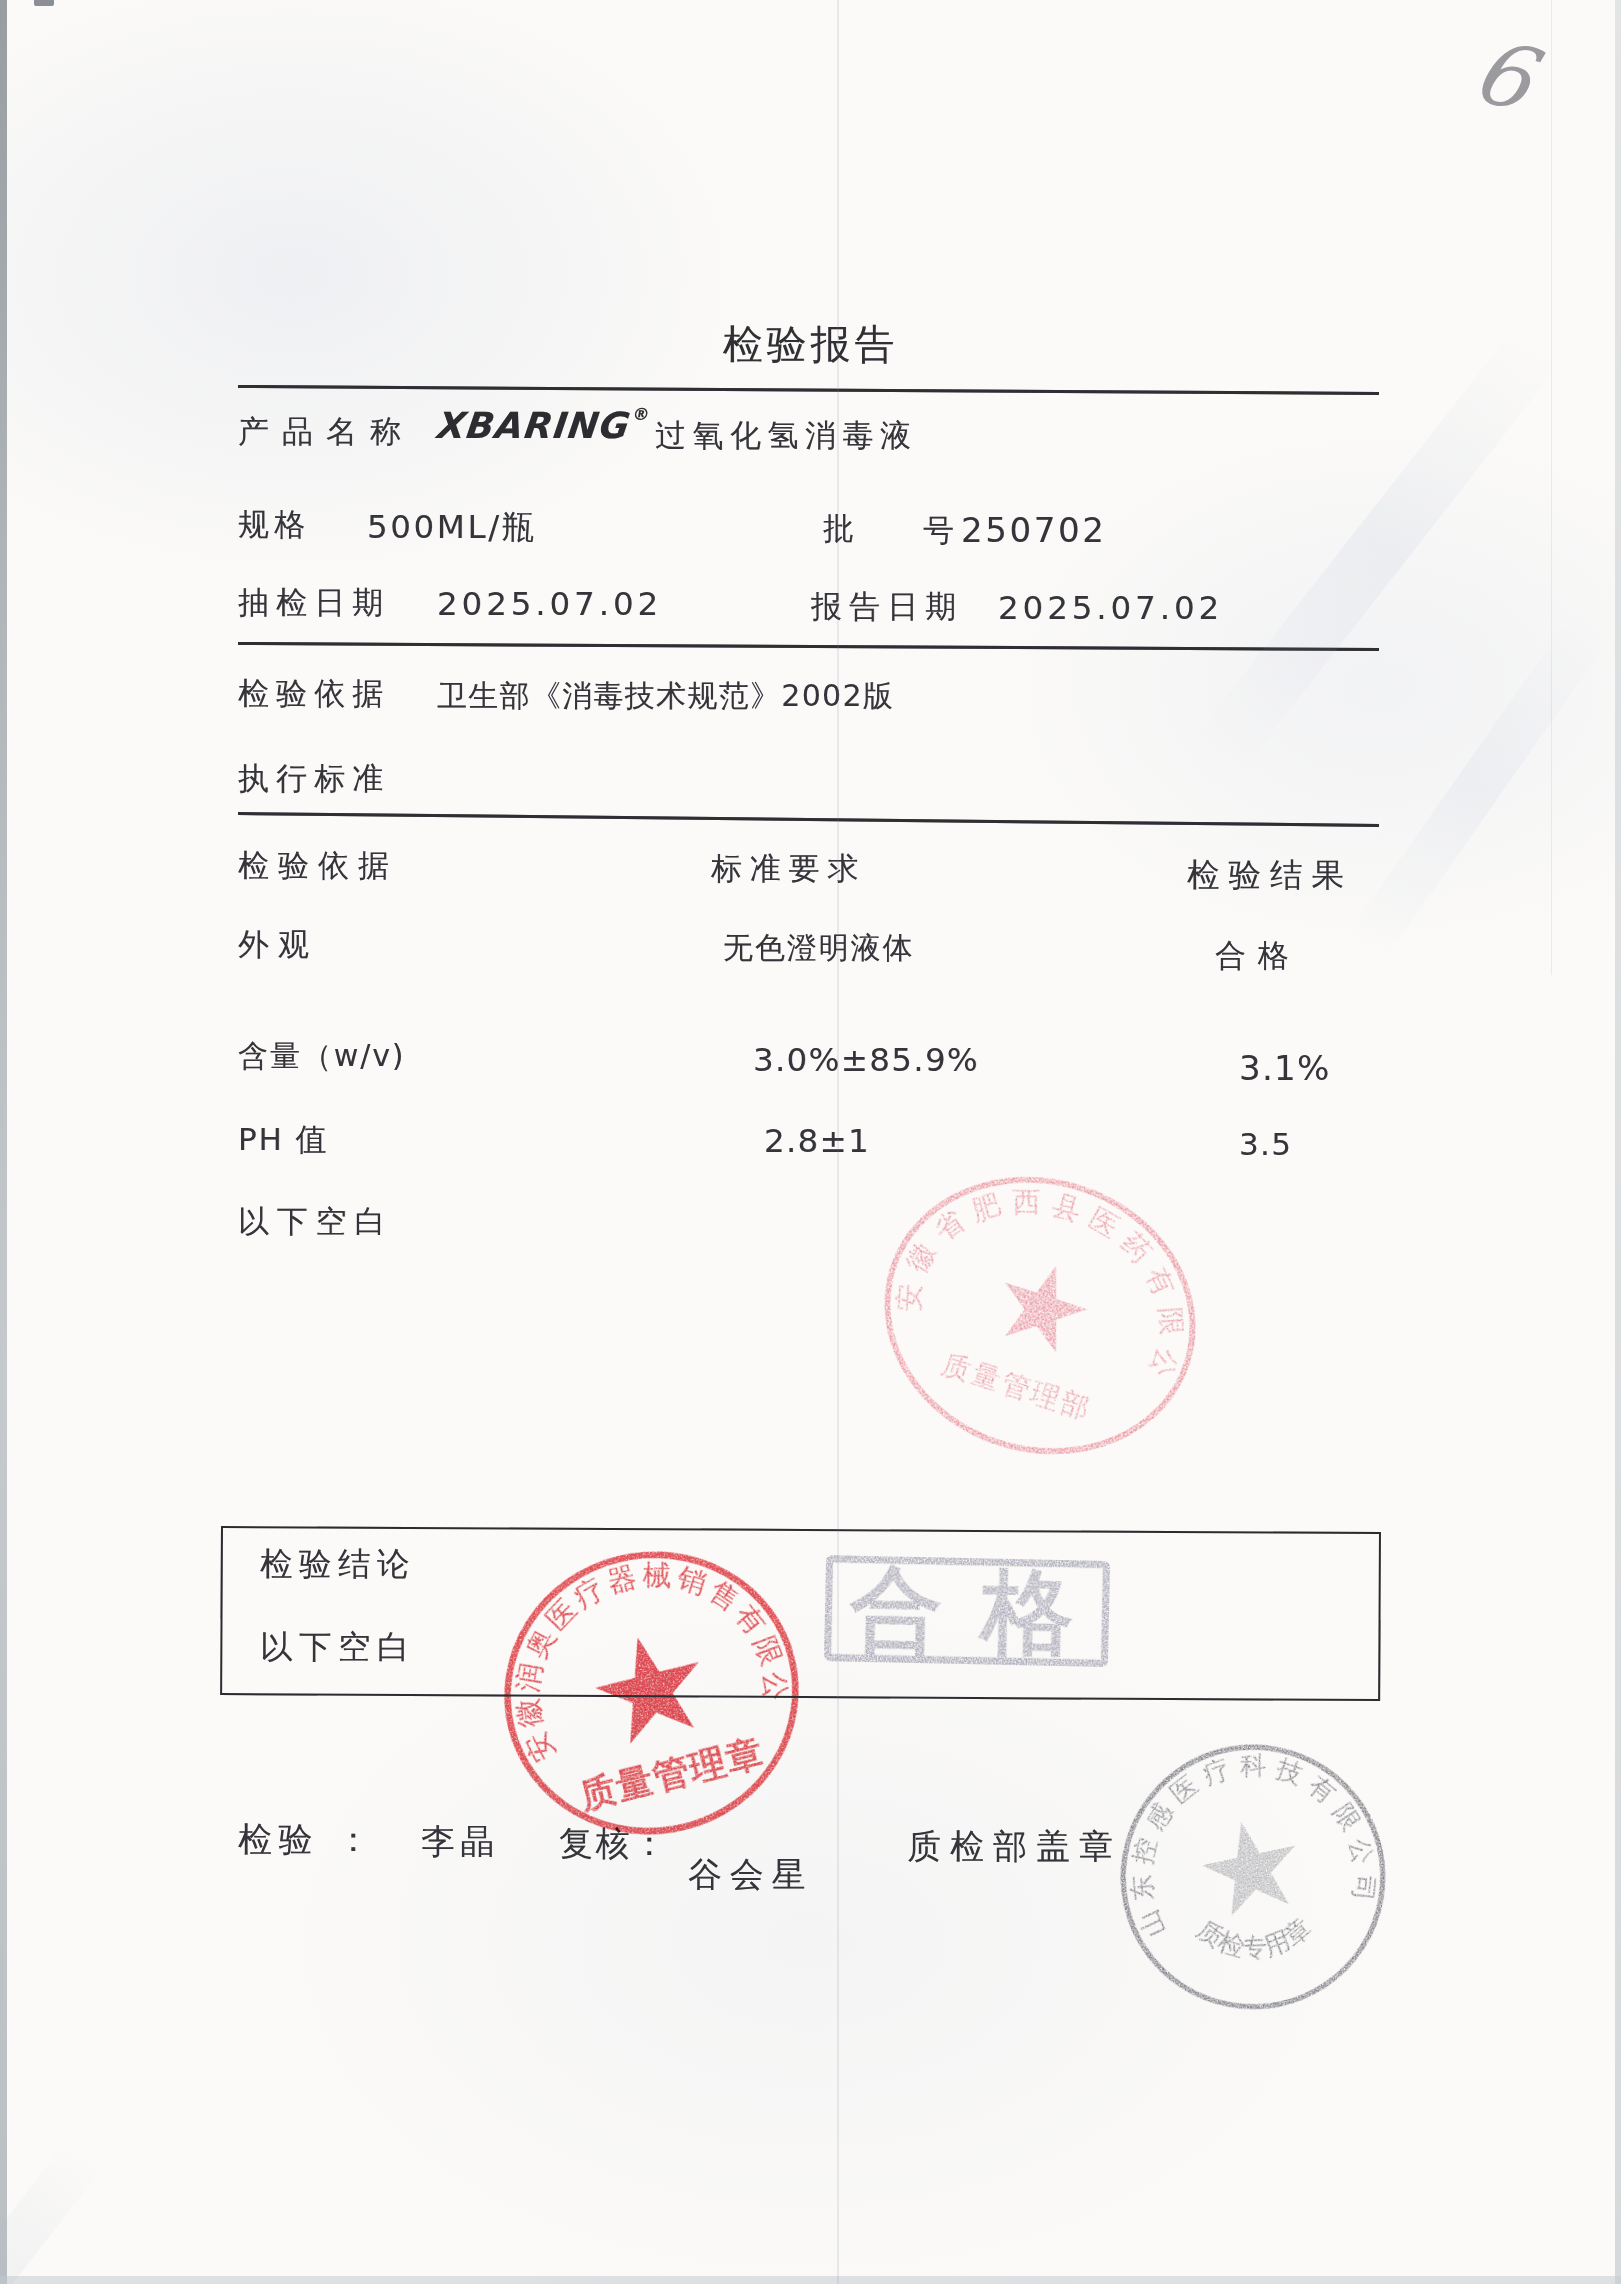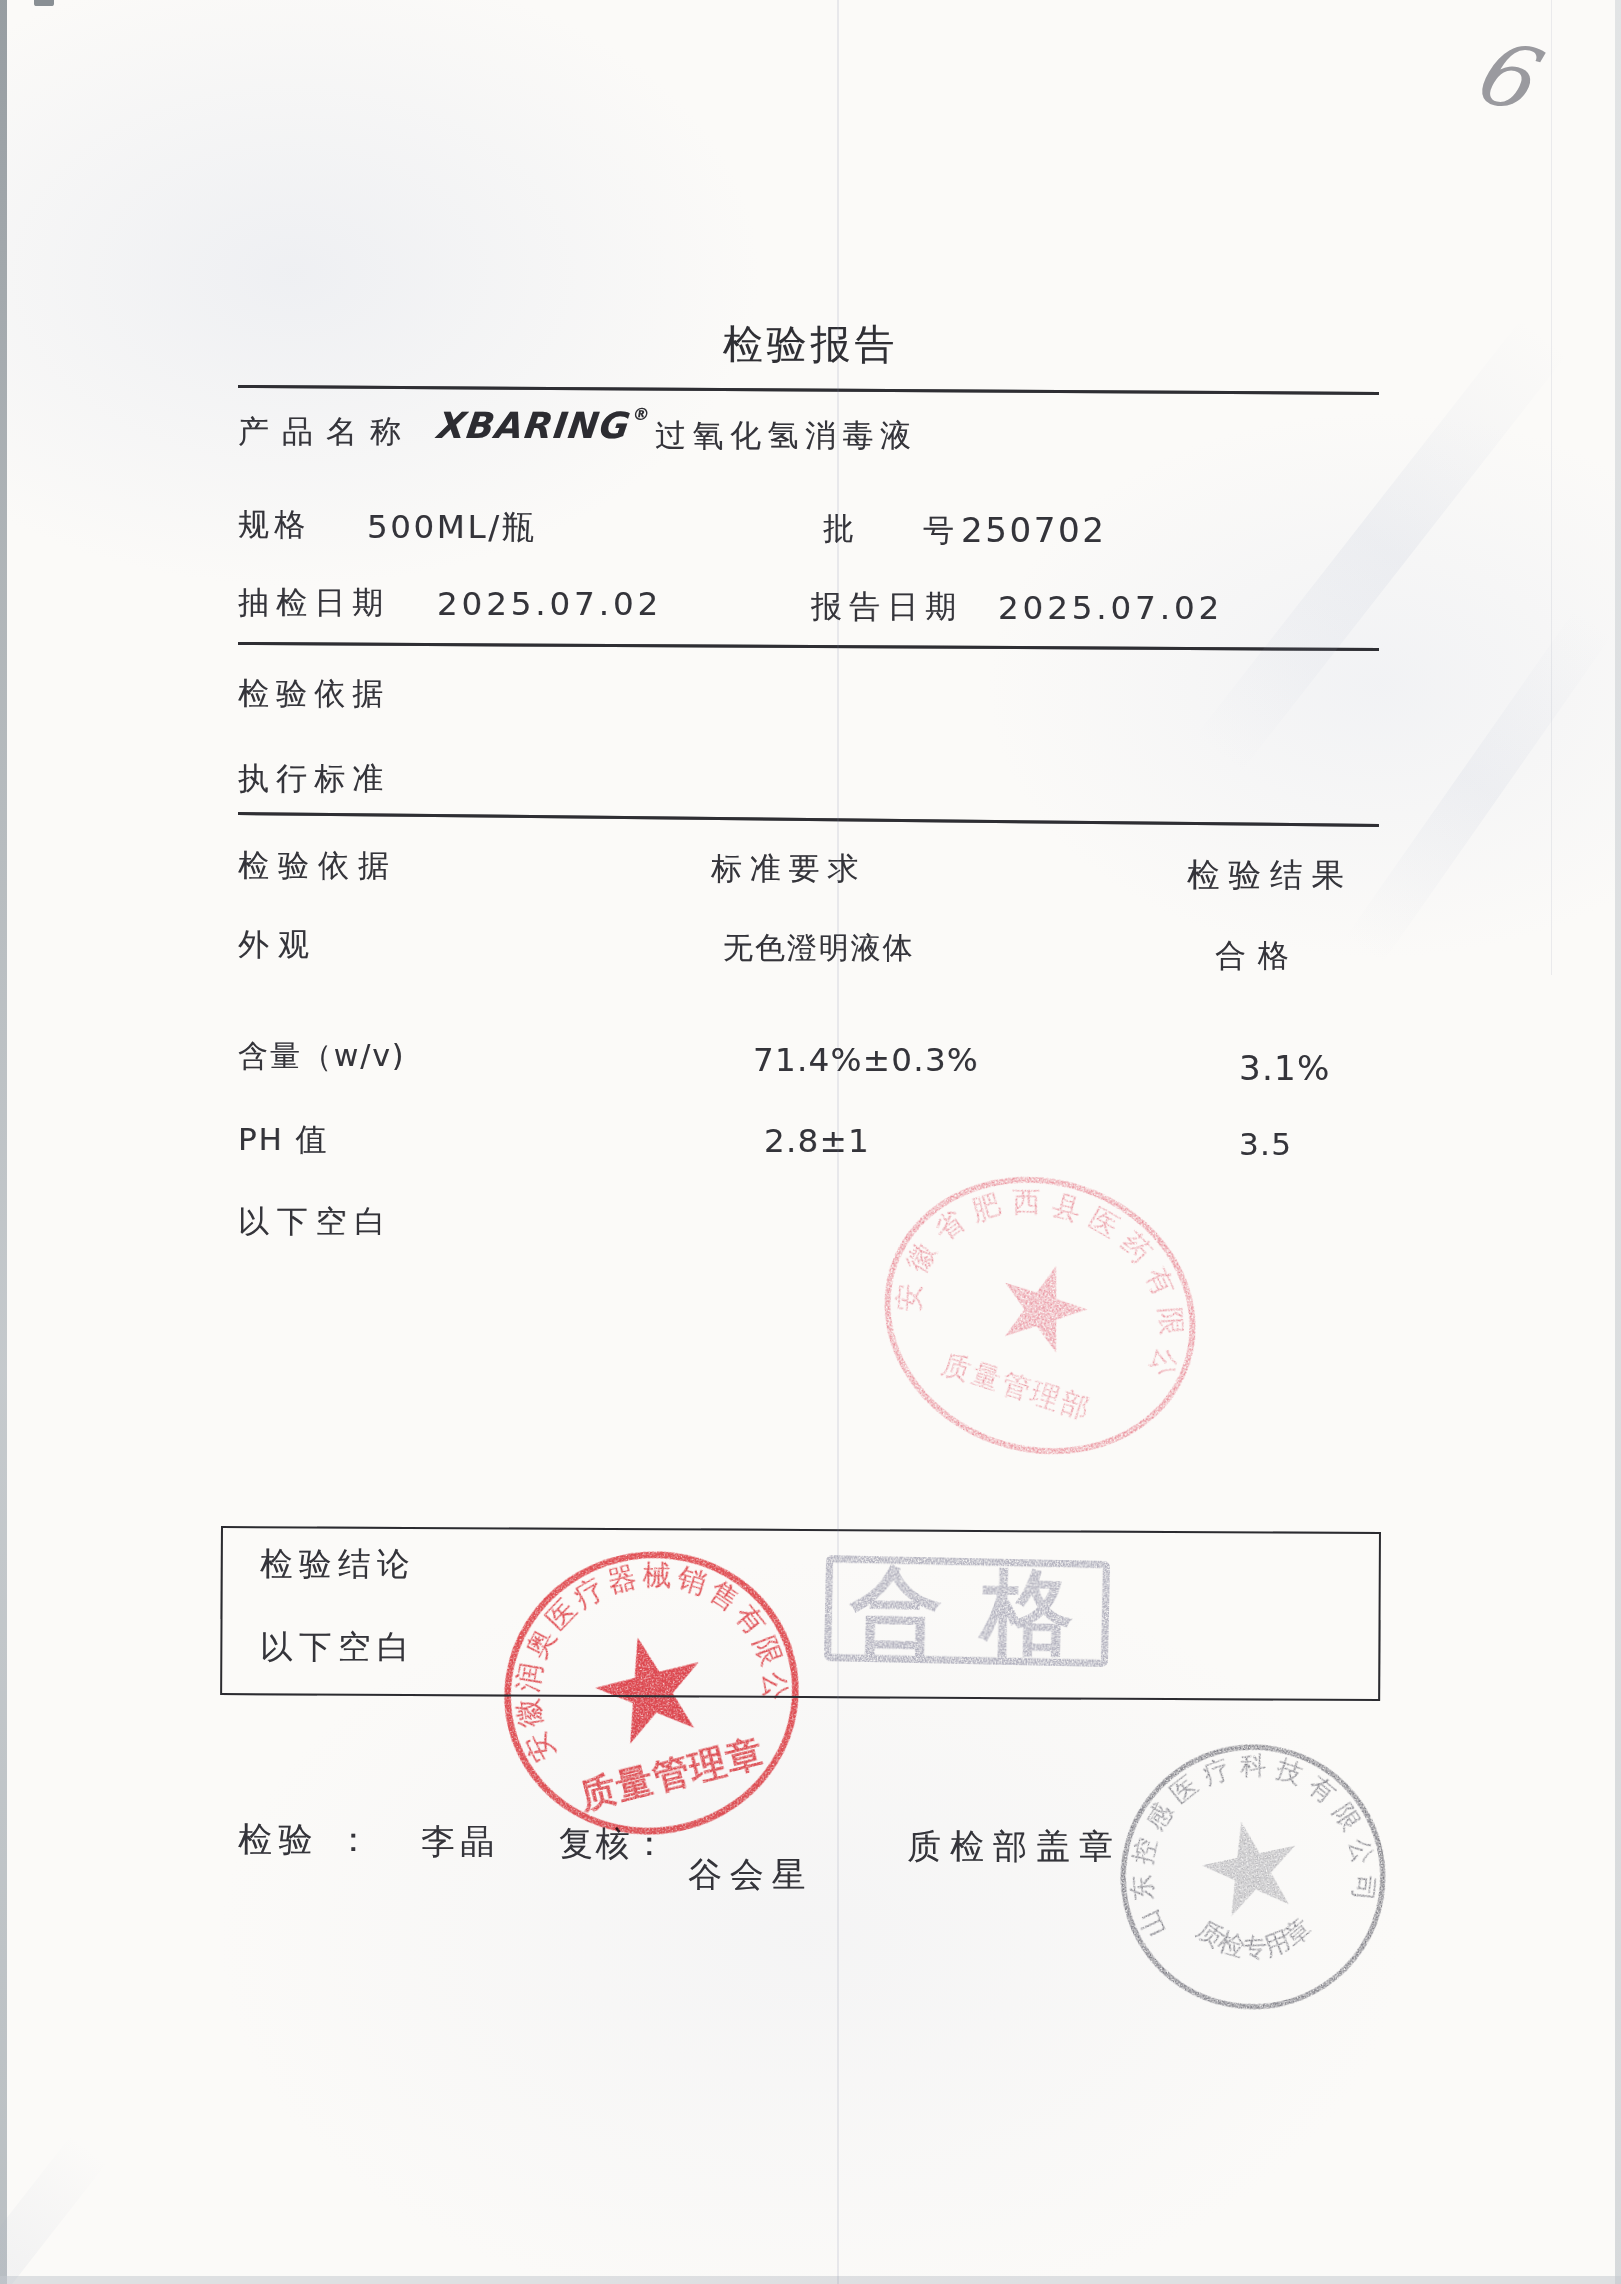--- a/index.html
+++ b/index.html
@@ -51,32 +51,33 @@
   <span class="abs t" style="left:823px;top:508px;font-size:31px;">批</span>
   <span class="abs t" style="left:923px;top:510px;font-size:31px;">号</span>
   <span class="abs t" style="left:961px;top:510px;font-size:34px;letter-spacing:2.6px;">250702</span>
 
   <span class="abs t" style="left:238px;top:582px;font-size:31px;letter-spacing:7.1px;">抽检日期</span>
   <span class="abs t" style="left:437px;top:585px;font-size:32.5px;letter-spacing:3.9px;">2025.07.02</span>
   <span class="abs t" style="left:811px;top:586px;font-size:31px;letter-spacing:7.1px;">报告日期</span>
   <span class="abs t" style="left:998px;top:589px;font-size:32.5px;letter-spacing:3.9px;">2025.07.02</span>
 
   <span class="abs t" style="left:238px;top:673px;font-size:31px;letter-spacing:7.1px;">检验依据</span>
+  <span class="abs t" style="left:437px;top:676px;font-size:30px;letter-spacing:1.3px;">卫生部《消毒技术规范》2002版</span>
   <span class="abs t" style="left:238px;top:758px;font-size:31px;letter-spacing:7.1px;">执行标准</span>
 
   <span class="abs t" style="left:238px;top:845px;font-size:31px;letter-spacing:9px;">检验依据</span>
   <span class="abs t" style="left:711px;top:848px;font-size:31px;letter-spacing:7.8px;">标准要求</span>
   <span class="abs t" style="left:1187px;top:854px;font-size:32.5px;letter-spacing:9px;">检验结果</span>
 
   <span class="abs t" style="left:238px;top:924px;font-size:31px;letter-spacing:9px;">外观</span>
   <span class="abs t" style="left:723px;top:928px;font-size:30px;letter-spacing:1.9px;">无色澄明液体</span>
   <span class="abs t" style="left:1215px;top:935px;font-size:31px;letter-spacing:11.7px;">合格</span>
 
   <span class="abs t" style="left:238px;top:1036px;font-size:30px;letter-spacing:1.9px;">含量（w/v)</span>
-  <span class="abs t" style="left:753px;top:1041px;font-size:32.5px;letter-spacing:1.3px;">71.4%±0.3%</span>
+  <span class="abs t" style="left:753px;top:1041px;font-size:32.5px;letter-spacing:1.3px;">3.0%±85.9%</span>
   <span class="abs t" style="left:1239px;top:1048px;font-size:34px;letter-spacing:1.3px;">3.1%</span>
 
   <span class="abs t" style="left:238px;top:1119px;font-size:31px;letter-spacing:1.9px;">PH 值</span>
   <span class="abs t" style="left:764px;top:1122px;font-size:32.5px;letter-spacing:1.3px;">2.8±1</span>
   <span class="abs t" style="left:1239px;top:1126px;font-size:31px;letter-spacing:1.3px;">3.5</span>
 
   <span class="abs t" style="left:238px;top:1201px;font-size:31px;letter-spacing:7.8px;">以下空白</span>
 
   <div class="box" style="left:221px;top:1526px;width:1156px;height:165px;transform:rotate(.3deg);z-index:6;"></div>
   <span class="abs t" style="left:260px;top:1543px;font-size:32.5px;letter-spacing:6.5px;z-index:7;">检验结论</span>

